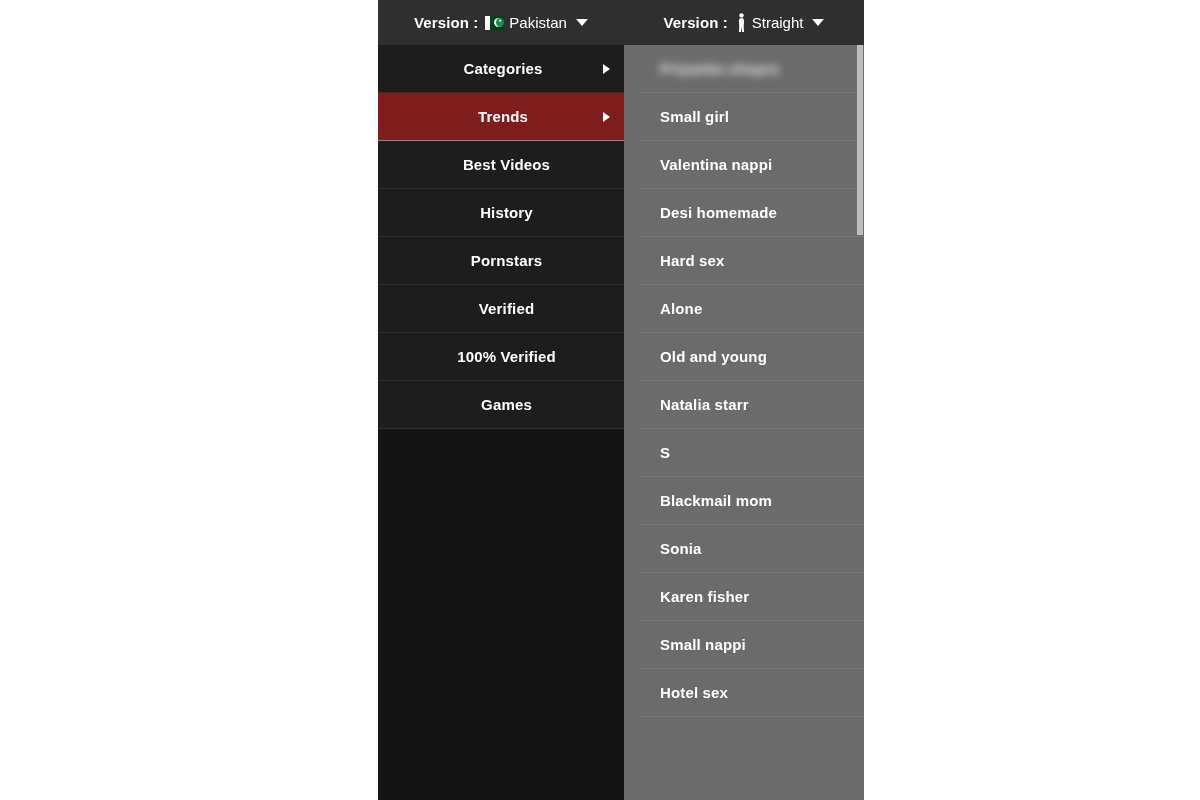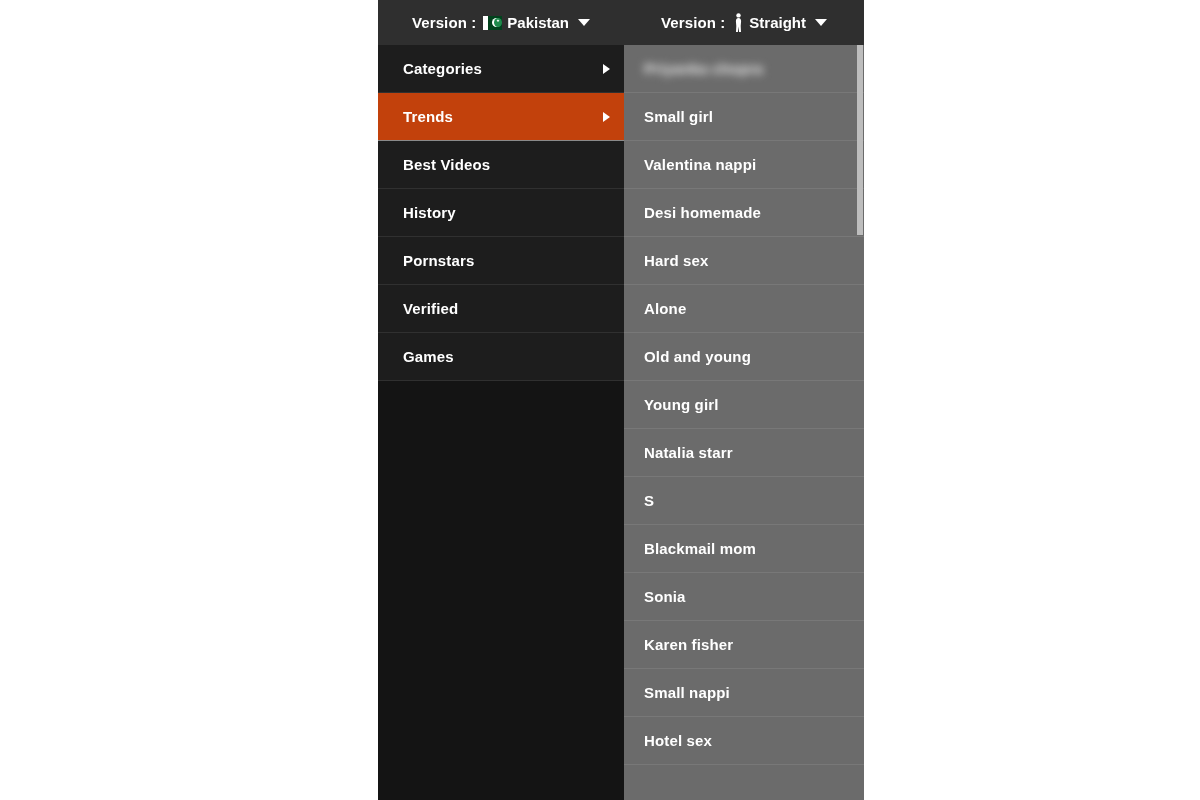--- a/index.html
+++ b/index.html
@@ -48,21 +48,21 @@
   .hdr-label {
     color: #ffffff;
     font-size: 15px;
     font-weight: bold;
     letter-spacing: 0.1px;
     white-space: nowrap;
   }
   .hdr-value {
     color: #ffffff;
     font-size: 15px;
-    font-weight: bold;
+    font-weight: normal;
     white-space: nowrap;
     margin-left: 5px;
   }
 
   
   .flag-pk {
     position: relative;
     width: 19px;
     height: 14px;
     margin-left: 7px;
@@ -137,23 +137,24 @@
     position: relative;
     height: 48px;
     display: flex;
     align-items: center;
     padding: 0 14px 0 25px;
     box-sizing: border-box;
     background: #1d1d1d;
     border-bottom: 1px solid #303030;
     cursor: pointer;
     user-select: none;
+    text-align: center;
   }
   .side-item.active {
-    background: #c2410c;
+    background: #7f1d1d;
     border-bottom: 1px solid #8a8a8a;
   }
   .side-item .side-label {
     color: #ffffff;
     font-size: 15px;
     font-weight: bold;
     letter-spacing: 0.15px;
     white-space: nowrap;
     flex: 1 1 auto;
   }
@@ -172,20 +173,21 @@
   
   .submenu {
     position: absolute;
     left: 624px;
     top: 45px;
     width: 240px;
     height: 755px;
     background: #6b6b6b;
     box-sizing: border-box;
     overflow: hidden;
+    padding-left: 16px;
   }
   .sub-item {
     height: 48px;
     display: flex;
     align-items: center;
     padding: 0 16px 0 20px;
     box-sizing: border-box;
     border-bottom: 1px solid #787878;
     cursor: pointer;
     user-select: none;
@@ -267,20 +269,23 @@
       <div class="side-item">
         <span class="side-label">History</span>
       </div>
       <div class="side-item">
         <span class="side-label">Pornstars</span>
       </div>
       <div class="side-item">
         <span class="side-label">Verified</span>
       </div>
       <div class="side-item">
+        <span class="side-label">100% Verified</span>
+      </div>
+      <div class="side-item">
         <span class="side-label">Games</span>
       </div>
       <div class="sidebar-filler" style="height: 265px;"></div>
     </div>
 
   <div class="submenu" id="submenu">
     <div class="sub-item redacted">
         <span class="sub-label">Priyanka chopra</span>
       </div>
       <div class="sub-item">
@@ -293,23 +298,20 @@
         <span class="sub-label">Desi homemade</span>
       </div>
       <div class="sub-item">
         <span class="sub-label">Hard sex</span>
       </div>
       <div class="sub-item">
         <span class="sub-label">Alone</span>
       </div>
       <div class="sub-item">
         <span class="sub-label">Old and young</span>
-      </div>
-      <div class="sub-item">
-        <span class="sub-label">Young girl</span>
       </div>
       <div class="sub-item">
         <span class="sub-label">Natalia starr</span>
       </div>
       <div class="sub-item">
         <span class="sub-label">S</span>
       </div>
       <div class="sub-item">
         <span class="sub-label">Blackmail mom</span>
       </div>

